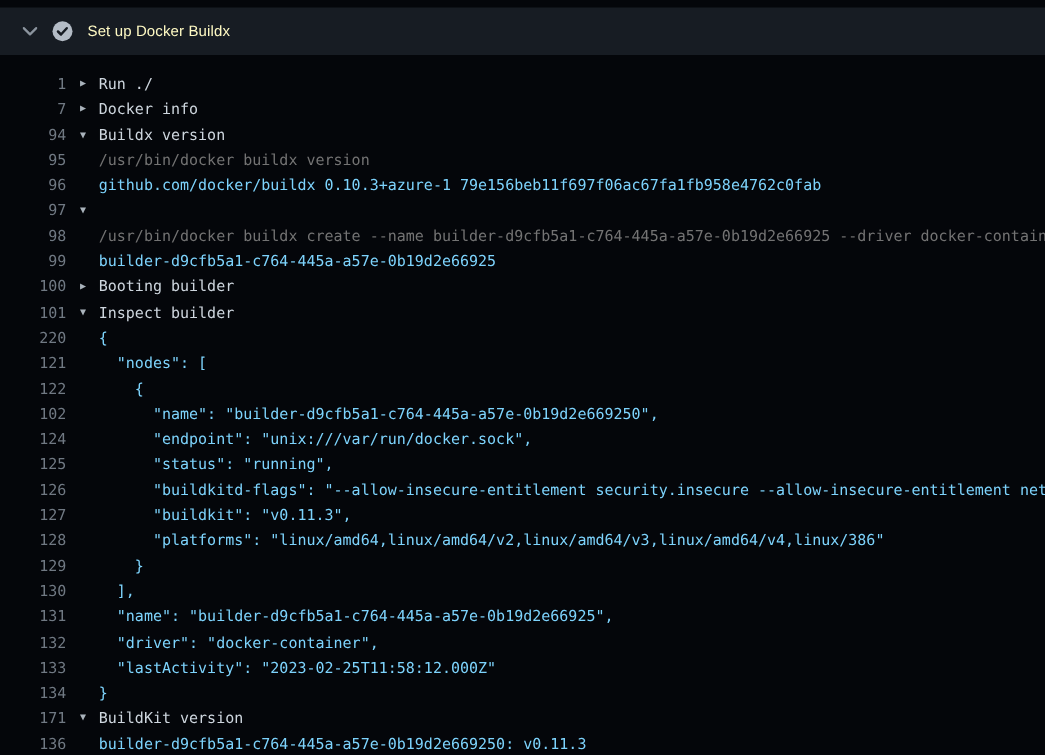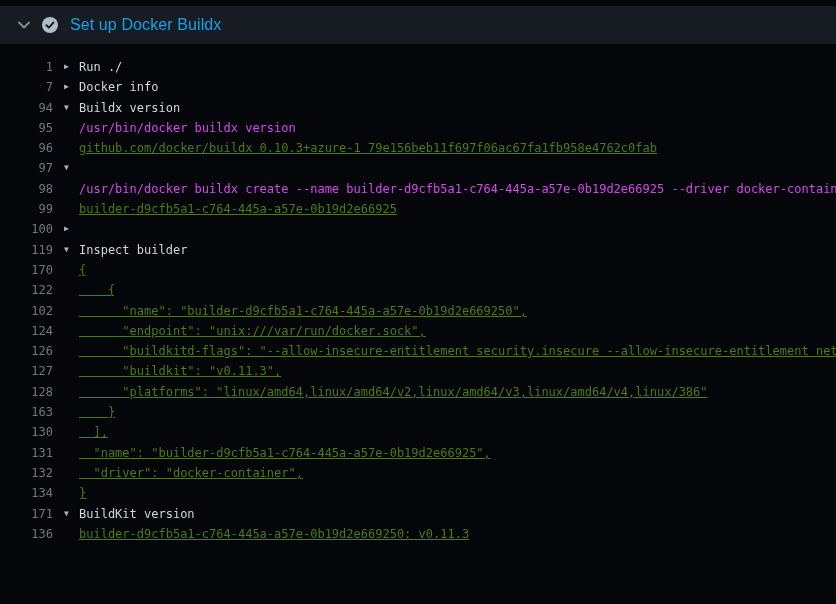--- a/index.html
+++ b/index.html
@@ -31,23 +31,23 @@
   .status-icon {
     margin-left: 9px;
     width: 18px;
     height: 18px;
     flex: none;
     display: flex;
     align-items: center;
   }
   .step-title {
     margin-left: 11px;
-    color: #0ea5e9;
+    color: #fef9c3;
     font-family: "Liberation Sans", "DejaVu Sans", sans-serif;
-    font-size: 16px;
+    font-size: 12px;
     font-weight: 500;
     letter-spacing: 0.1px;
   }
   .log-area {
     padding-top: 13px;
     font-family: "DejaVu Sans Mono", "Liberation Mono", monospace;
     font-size: 12px;
   }
   .log-row {
     height: 20.3px;
@@ -65,22 +65,22 @@
   }
   .log-row .arrow {
     flex: none;
     margin-left: 11px;
     width: 15px;
     font-size: 8px;
     color: #aab3bc;
   }
   .log-row .txt { flex: none; text-align: right; }
   .log-row .txt.group { color: #ced6de; cursor: pointer; }
-  .log-row .txt.cmd   { color: #d946ef; }
-  .log-row .txt.out   { color: #4d7c0f; text-decoration: underline; }
+  .log-row .txt.cmd   { color: #737373; }
+  .log-row .txt.out   { color: #7dd3fc; }
 </style>
 </head>
 <body>
 
 <div class="step-header">
   <span class="chevron-btn">
     <svg width="12" height="8" viewBox="0 0 12 8" aria-hidden="true">
       <path d="M1 1.5 L6 6.5 L11 1.5" fill="none" stroke="#8b949e" stroke-width="1.8" stroke-linecap="round" stroke-linejoin="round"></path>
     </svg>
   </span>
@@ -95,29 +95,32 @@
 
 <div class="log-area" id="log-area">
     <div class="log-row"><span class="num">1</span><span class="arrow">▶</span><span class="txt group">Run ./</span></div>
     <div class="log-row"><span class="num">7</span><span class="arrow">▶</span><span class="txt group">Docker info</span></div>
     <div class="log-row"><span class="num">94</span><span class="arrow">▼</span><span class="txt group">Buildx version</span></div>
     <div class="log-row"><span class="num">95</span><span class="arrow"></span><span class="txt cmd">/usr/bin/docker buildx version</span></div>
     <div class="log-row"><span class="num">96</span><span class="arrow"></span><span class="txt out">github.com/docker/buildx 0.10.3+azure-1 79e156beb11f697f06ac67fa1fb958e4762c0fab</span></div>
     <div class="log-row"><span class="num">97</span><span class="arrow">▼</span></div>
     <div class="log-row"><span class="num">98</span><span class="arrow"></span><span class="txt cmd">/usr/bin/docker buildx create --name builder-d9cfb5a1-c764-445a-a57e-0b19d2e66925 --driver docker-container</span></div>
     <div class="log-row"><span class="num">99</span><span class="arrow"></span><span class="txt out">builder-d9cfb5a1-c764-445a-a57e-0b19d2e66925</span></div>
-    <div class="log-row"><span class="num">100</span><span class="arrow">▶</span></div>
-    <div class="log-row"><span class="num">119</span><span class="arrow">▼</span><span class="txt group">Inspect builder</span></div>
-    <div class="log-row"><span class="num">170</span><span class="arrow"></span><span class="txt out">{</span></div>
+    <div class="log-row"><span class="num">100</span><span class="arrow">▶</span><span class="txt group">Booting builder</span></div>
+    <div class="log-row"><span class="num">101</span><span class="arrow">▼</span><span class="txt group">Inspect builder</span></div>
+    <div class="log-row"><span class="num">220</span><span class="arrow"></span><span class="txt out">{</span></div>
+    <div class="log-row"><span class="num">121</span><span class="arrow"></span><span class="txt out">  "nodes": [</span></div>
     <div class="log-row"><span class="num">122</span><span class="arrow"></span><span class="txt out">    {</span></div>
     <div class="log-row"><span class="num">102</span><span class="arrow"></span><span class="txt out">      "name": "builder-d9cfb5a1-c764-445a-a57e-0b19d2e669250",</span></div>
     <div class="log-row"><span class="num">124</span><span class="arrow"></span><span class="txt out">      "endpoint": "unix:///var/run/docker.sock",</span></div>
+    <div class="log-row"><span class="num">125</span><span class="arrow"></span><span class="txt out">      "status": "running",</span></div>
     <div class="log-row"><span class="num">126</span><span class="arrow"></span><span class="txt out">      "buildkitd-flags": "--allow-insecure-entitlement security.insecure --allow-insecure-entitlement network.host",</span></div>
     <div class="log-row"><span class="num">127</span><span class="arrow"></span><span class="txt out">      "buildkit": "v0.11.3",</span></div>
     <div class="log-row"><span class="num">128</span><span class="arrow"></span><span class="txt out">      "platforms": "linux/amd64,linux/amd64/v2,linux/amd64/v3,linux/amd64/v4,linux/386"</span></div>
-    <div class="log-row"><span class="num">163</span><span class="arrow"></span><span class="txt out">    }</span></div>
+    <div class="log-row"><span class="num">129</span><span class="arrow"></span><span class="txt out">    }</span></div>
     <div class="log-row"><span class="num">130</span><span class="arrow"></span><span class="txt out">  ],</span></div>
     <div class="log-row"><span class="num">131</span><span class="arrow"></span><span class="txt out">  "name": "builder-d9cfb5a1-c764-445a-a57e-0b19d2e66925",</span></div>
     <div class="log-row"><span class="num">132</span><span class="arrow"></span><span class="txt out">  "driver": "docker-container",</span></div>
+    <div class="log-row"><span class="num">133</span><span class="arrow"></span><span class="txt out">  "lastActivity": "2023-02-25T11:58:12.000Z"</span></div>
     <div class="log-row"><span class="num">134</span><span class="arrow"></span><span class="txt out">}</span></div>
     <div class="log-row"><span class="num">171</span><span class="arrow">▼</span><span class="txt group">BuildKit version</span></div>
     <div class="log-row"><span class="num">136</span><span class="arrow"></span><span class="txt out">builder-d9cfb5a1-c764-445a-a57e-0b19d2e669250: v0.11.3</span></div>
   </div>
 
 </body></html>

